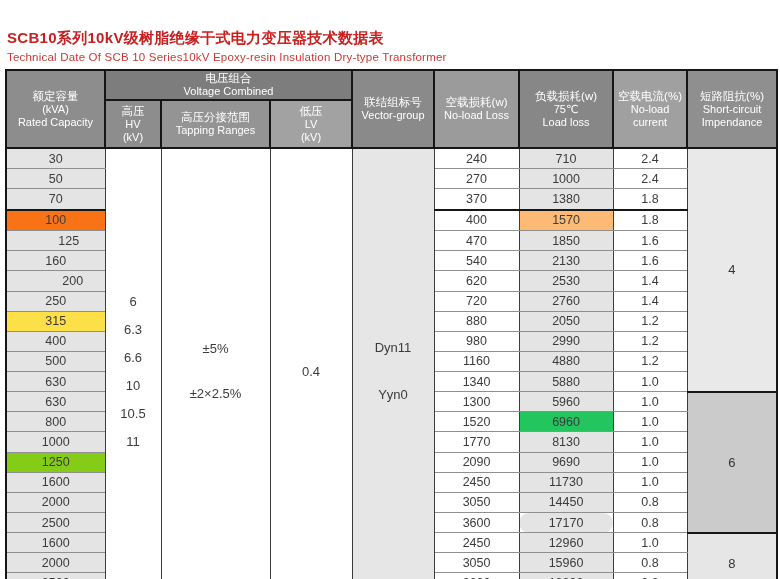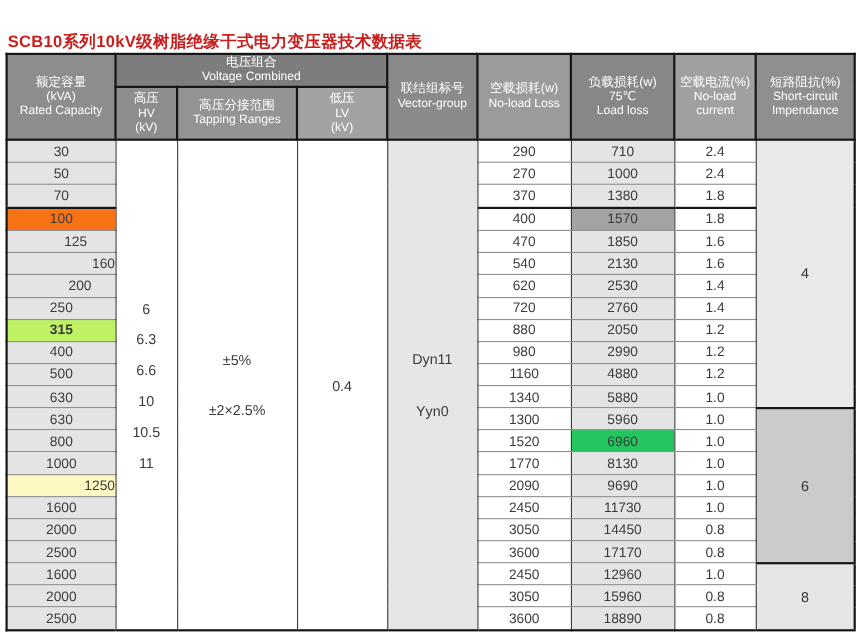--- a/index.html
+++ b/index.html
@@ -45,20 +45,21 @@
   .stack.tap-list  > div{padding:15px 0;font-size:13px;}
   .stack.vec-list  > div{padding:16px 0;font-size:13px;}
   td.c-lv{font-size:13px;}
   td.c-imp{font-size:13px;color:#333;}
 </style>
 </head>
 <body>
 
 <div class="page">
   <div class="title">SCB10系列10kV级树脂绝缘干式电力变压器技术数据表</div>
+  <div class="subtitle">Technical Date Of SCB 10 Series10kV Epoxy-resin Insulation Dry-type Transformer</div>
 
   <table class="data">
     <colgroup>
       <col style="width:99px">
         <col style="width:56px">
         <col style="width:109px">
       <col style="width:82px">
         <col style="width:82px">
         <col style="width:85px">
       <col style="width:94px">
@@ -136,69 +137,69 @@
               <div>±2×2.5%</div>
             </div>
           </td>
           <td class="merged c-lv" rowspan="22" style="background: rgb(255, 255, 255);">0.4</td>
           <td class="merged c-vec" rowspan="22" style="background: rgb(230, 230, 230);">
             <div class="stack vec-list">
               <div>Dyn11</div>
               <div>Yyn0</div>
             </div>
           </td>
-          <td class="c-noload">290</td>
+          <td class="c-noload">240</td>
           <td class="c-loadloss" style="background: rgb(228, 228, 228);">710</td>
           <td class="c-current">2.4</td>
           <td class="merged c-imp" rowspan="12" style="background: rgb(233, 233, 233);">4</td>
         </tr>
         <tr>
           <td class="c-cap" style="background: rgb(228, 228, 228);">50</td>
           <td class="c-noload">270</td>
           <td class="c-loadloss" style="background: rgb(228, 228, 228);">1000</td>
           <td class="c-current">2.4</td>
         </tr>
         <tr>
           <td class="c-cap hr-heavy" style="background: rgb(228, 228, 228);">70</td>
           <td class="c-noload hr-heavy">370</td>
           <td class="c-loadloss hr-heavy" style="background: rgb(228, 228, 228);">1380</td>
           <td class="c-current hr-heavy">1.8</td>
         </tr>
         <tr>
           <td class="c-cap" style="background: #f97316;">100</td>
           <td class="c-noload">400</td>
-          <td class="c-loadloss" style="background: #a3a3a3;">1570</td>
+          <td class="c-loadloss" style="background: #fdba74;">1570</td>
           <td class="c-current">1.8</td>
         </tr>
         <tr>
           <td class="c-cap" style="background: rgb(228, 228, 228); padding-left: 26px;">125</td>
           <td class="c-noload">470</td>
           <td class="c-loadloss" style="background: rgb(228, 228, 228);">1850</td>
           <td class="c-current">1.6</td>
         </tr>
         <tr>
-          <td class="c-cap" style="background: rgb(228, 228, 228); text-align: right;">160</td>
+          <td class="c-cap" style="background: rgb(228, 228, 228);">160</td>
           <td class="c-noload">540</td>
           <td class="c-loadloss" style="background: rgb(228, 228, 228);">2130</td>
           <td class="c-current">1.6</td>
         </tr>
         <tr>
           <td class="c-cap" style="background: rgb(228, 228, 228); padding-left: 34px;">200</td>
           <td class="c-noload">620</td>
           <td class="c-loadloss" style="background: rgb(228, 228, 228);">2530</td>
           <td class="c-current">1.4</td>
         </tr>
         <tr>
           <td class="c-cap" style="background: rgb(228, 228, 228);">250</td>
           <td class="c-noload">720</td>
           <td class="c-loadloss" style="background: rgb(228, 228, 228);">2760</td>
           <td class="c-current">1.4</td>
         </tr>
         <tr>
-          <td class="c-cap" style="background: #bef264; font-weight: bold;">315</td>
+          <td class="c-cap" style="background: #fde047;">315</td>
           <td class="c-noload">880</td>
           <td class="c-loadloss" style="background: rgb(228, 228, 228);">2050</td>
           <td class="c-current">1.2</td>
         </tr>
         <tr>
           <td class="c-cap" style="background: rgb(228, 228, 228);">400</td>
           <td class="c-noload">980</td>
           <td class="c-loadloss" style="background: rgb(228, 228, 228);">2990</td>
           <td class="c-current">1.2</td>
         </tr>
@@ -227,41 +228,41 @@
           <td class="c-loadloss" style="background: #22c55e;">6960</td>
           <td class="c-current">1.0</td>
         </tr>
         <tr>
           <td class="c-cap" style="background: rgb(228, 228, 228);">1000</td>
           <td class="c-noload">1770</td>
           <td class="c-loadloss" style="background: rgb(228, 228, 228);">8130</td>
           <td class="c-current">1.0</td>
         </tr>
         <tr>
-          <td class="c-cap" style="background: #fef9c3; text-align: right;">1250</td>
+          <td class="c-cap" style="background: #84cc16;">1250</td>
           <td class="c-noload">2090</td>
           <td class="c-loadloss" style="background: rgb(228, 228, 228);">9690</td>
           <td class="c-current">1.0</td>
         </tr>
         <tr>
           <td class="c-cap" style="background: rgb(228, 228, 228);">1600</td>
           <td class="c-noload">2450</td>
           <td class="c-loadloss" style="background: rgb(228, 228, 228);">11730</td>
           <td class="c-current">1.0</td>
         </tr>
         <tr>
           <td class="c-cap" style="background: rgb(228, 228, 228);">2000</td>
           <td class="c-noload">3050</td>
           <td class="c-loadloss" style="background: rgb(228, 228, 228);">14450</td>
           <td class="c-current">0.8</td>
         </tr>
         <tr>
           <td class="c-cap" style="background: rgb(228, 228, 228);">2500</td>
           <td class="c-noload">3600</td>
-          <td class="c-loadloss" style="background: rgb(228, 228, 228);">17170</td>
+          <td class="c-loadloss" style="background: rgb(228, 228, 228); border-radius: 10px;">17170</td>
           <td class="c-current">0.8</td>
         </tr>
         <tr>
           <td class="c-cap" style="background: rgb(228, 228, 228);">1600</td>
           <td class="c-noload">2450</td>
           <td class="c-loadloss" style="background: rgb(228, 228, 228);">12960</td>
           <td class="c-current">1.0</td>
           <td class="merged c-imp" rowspan="3" style="background: rgb(230, 230, 230);">8</td>
         </tr>
         <tr>

